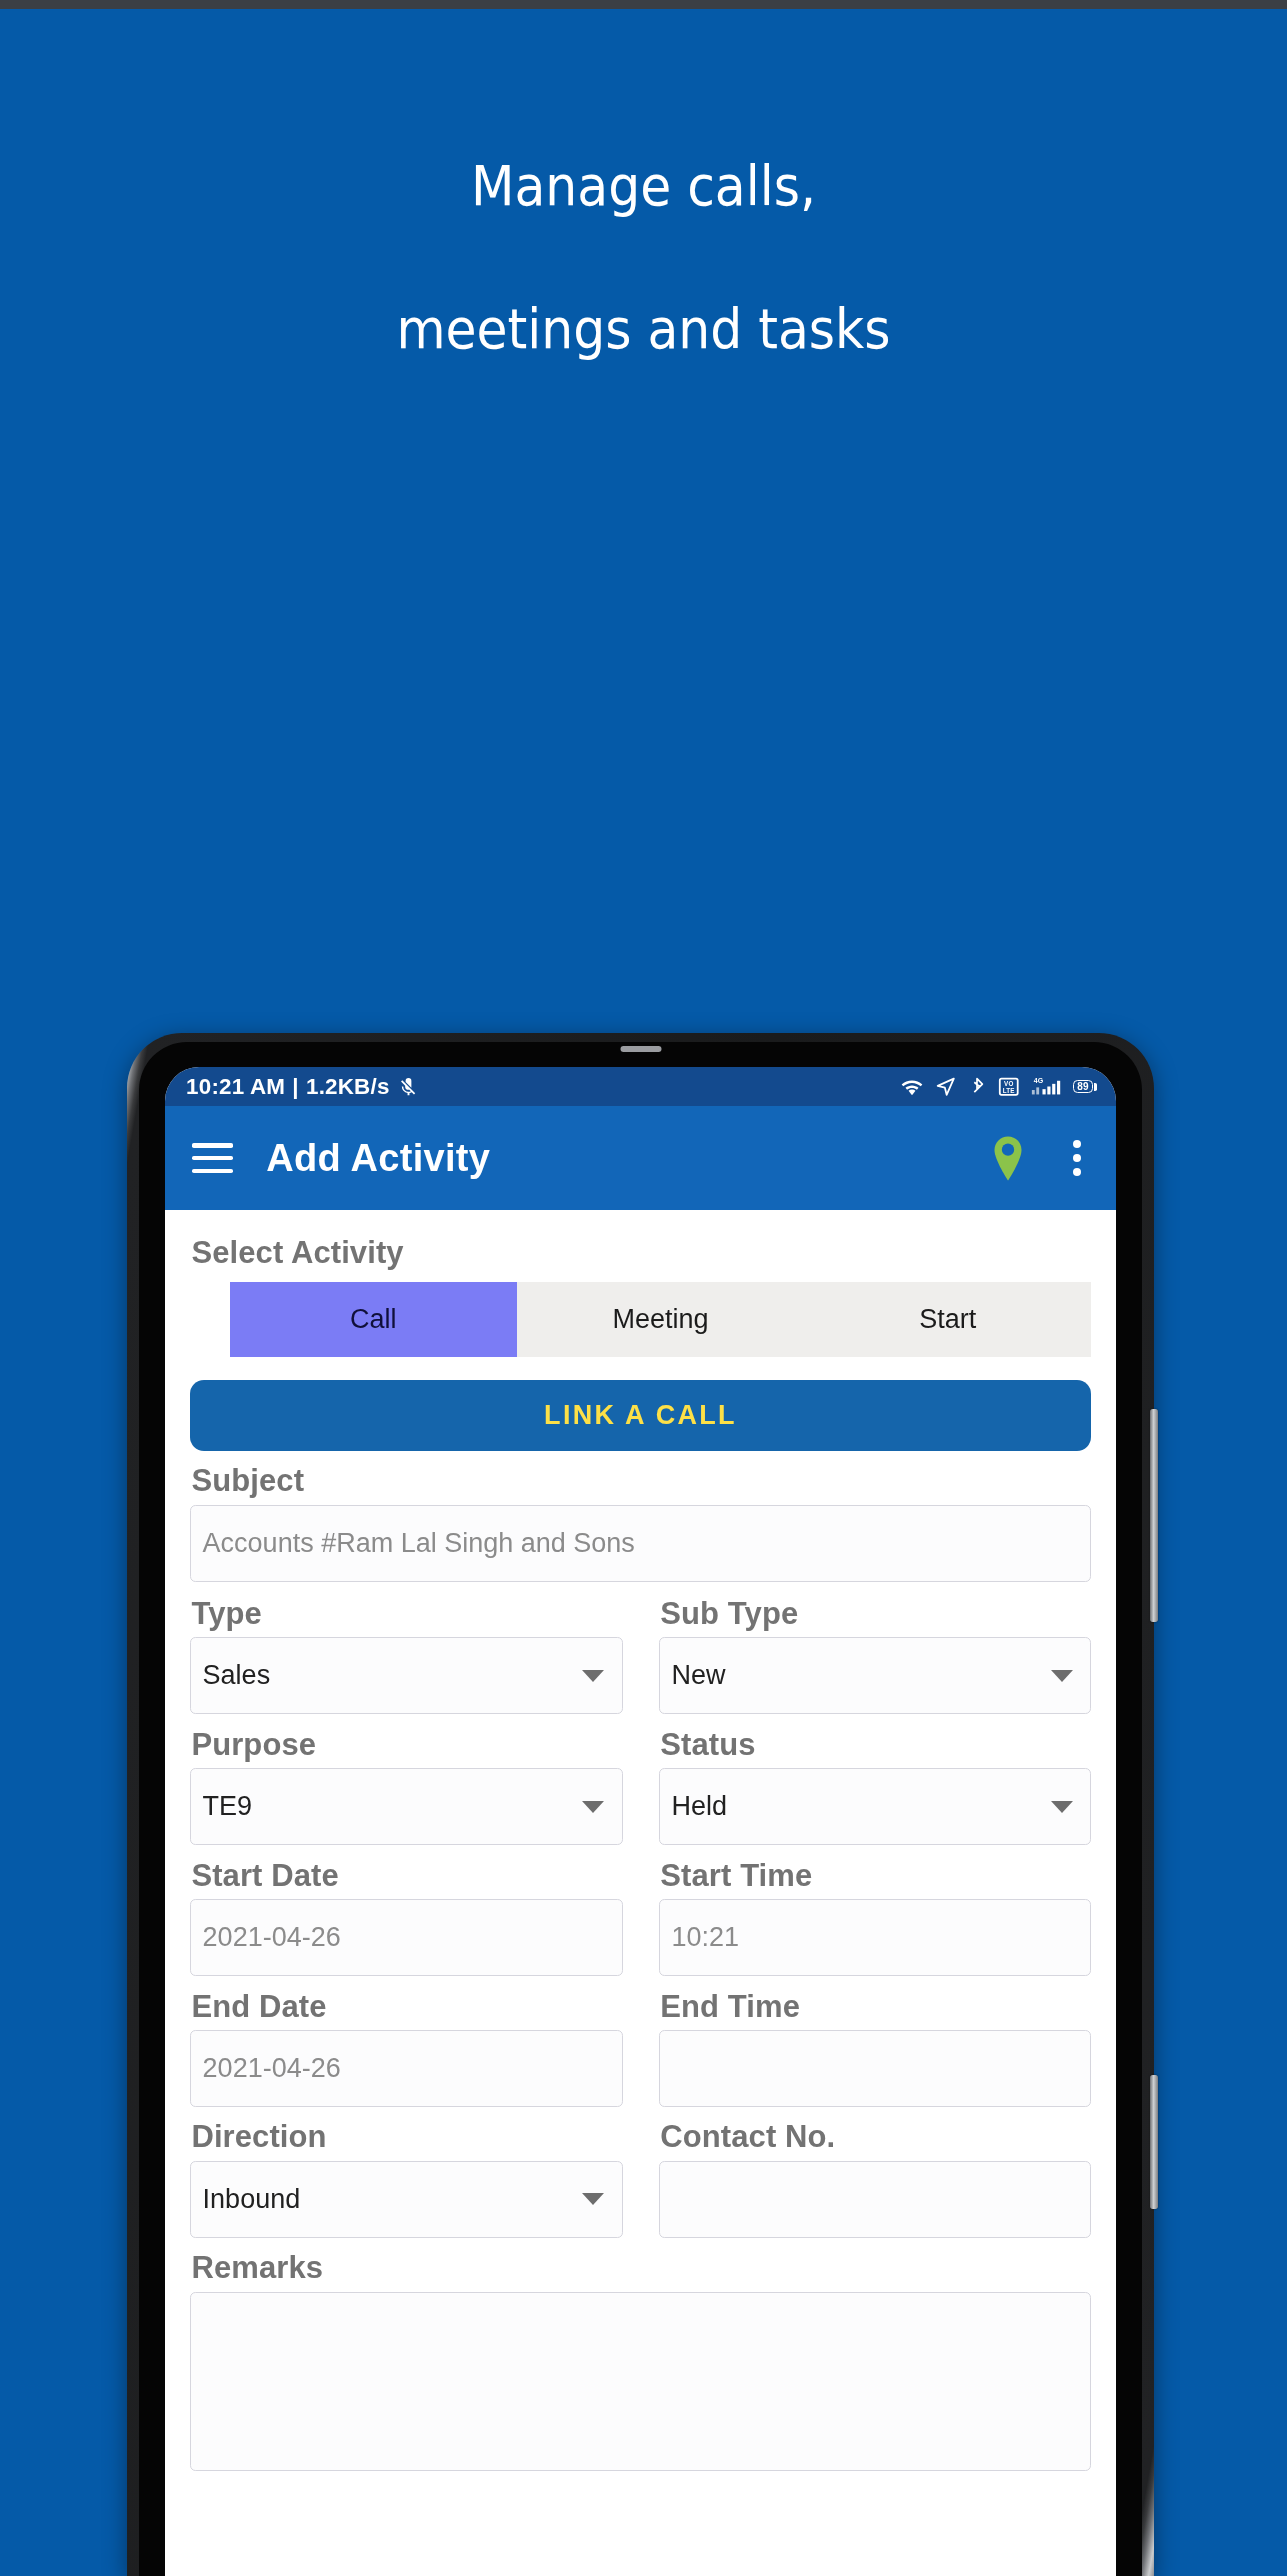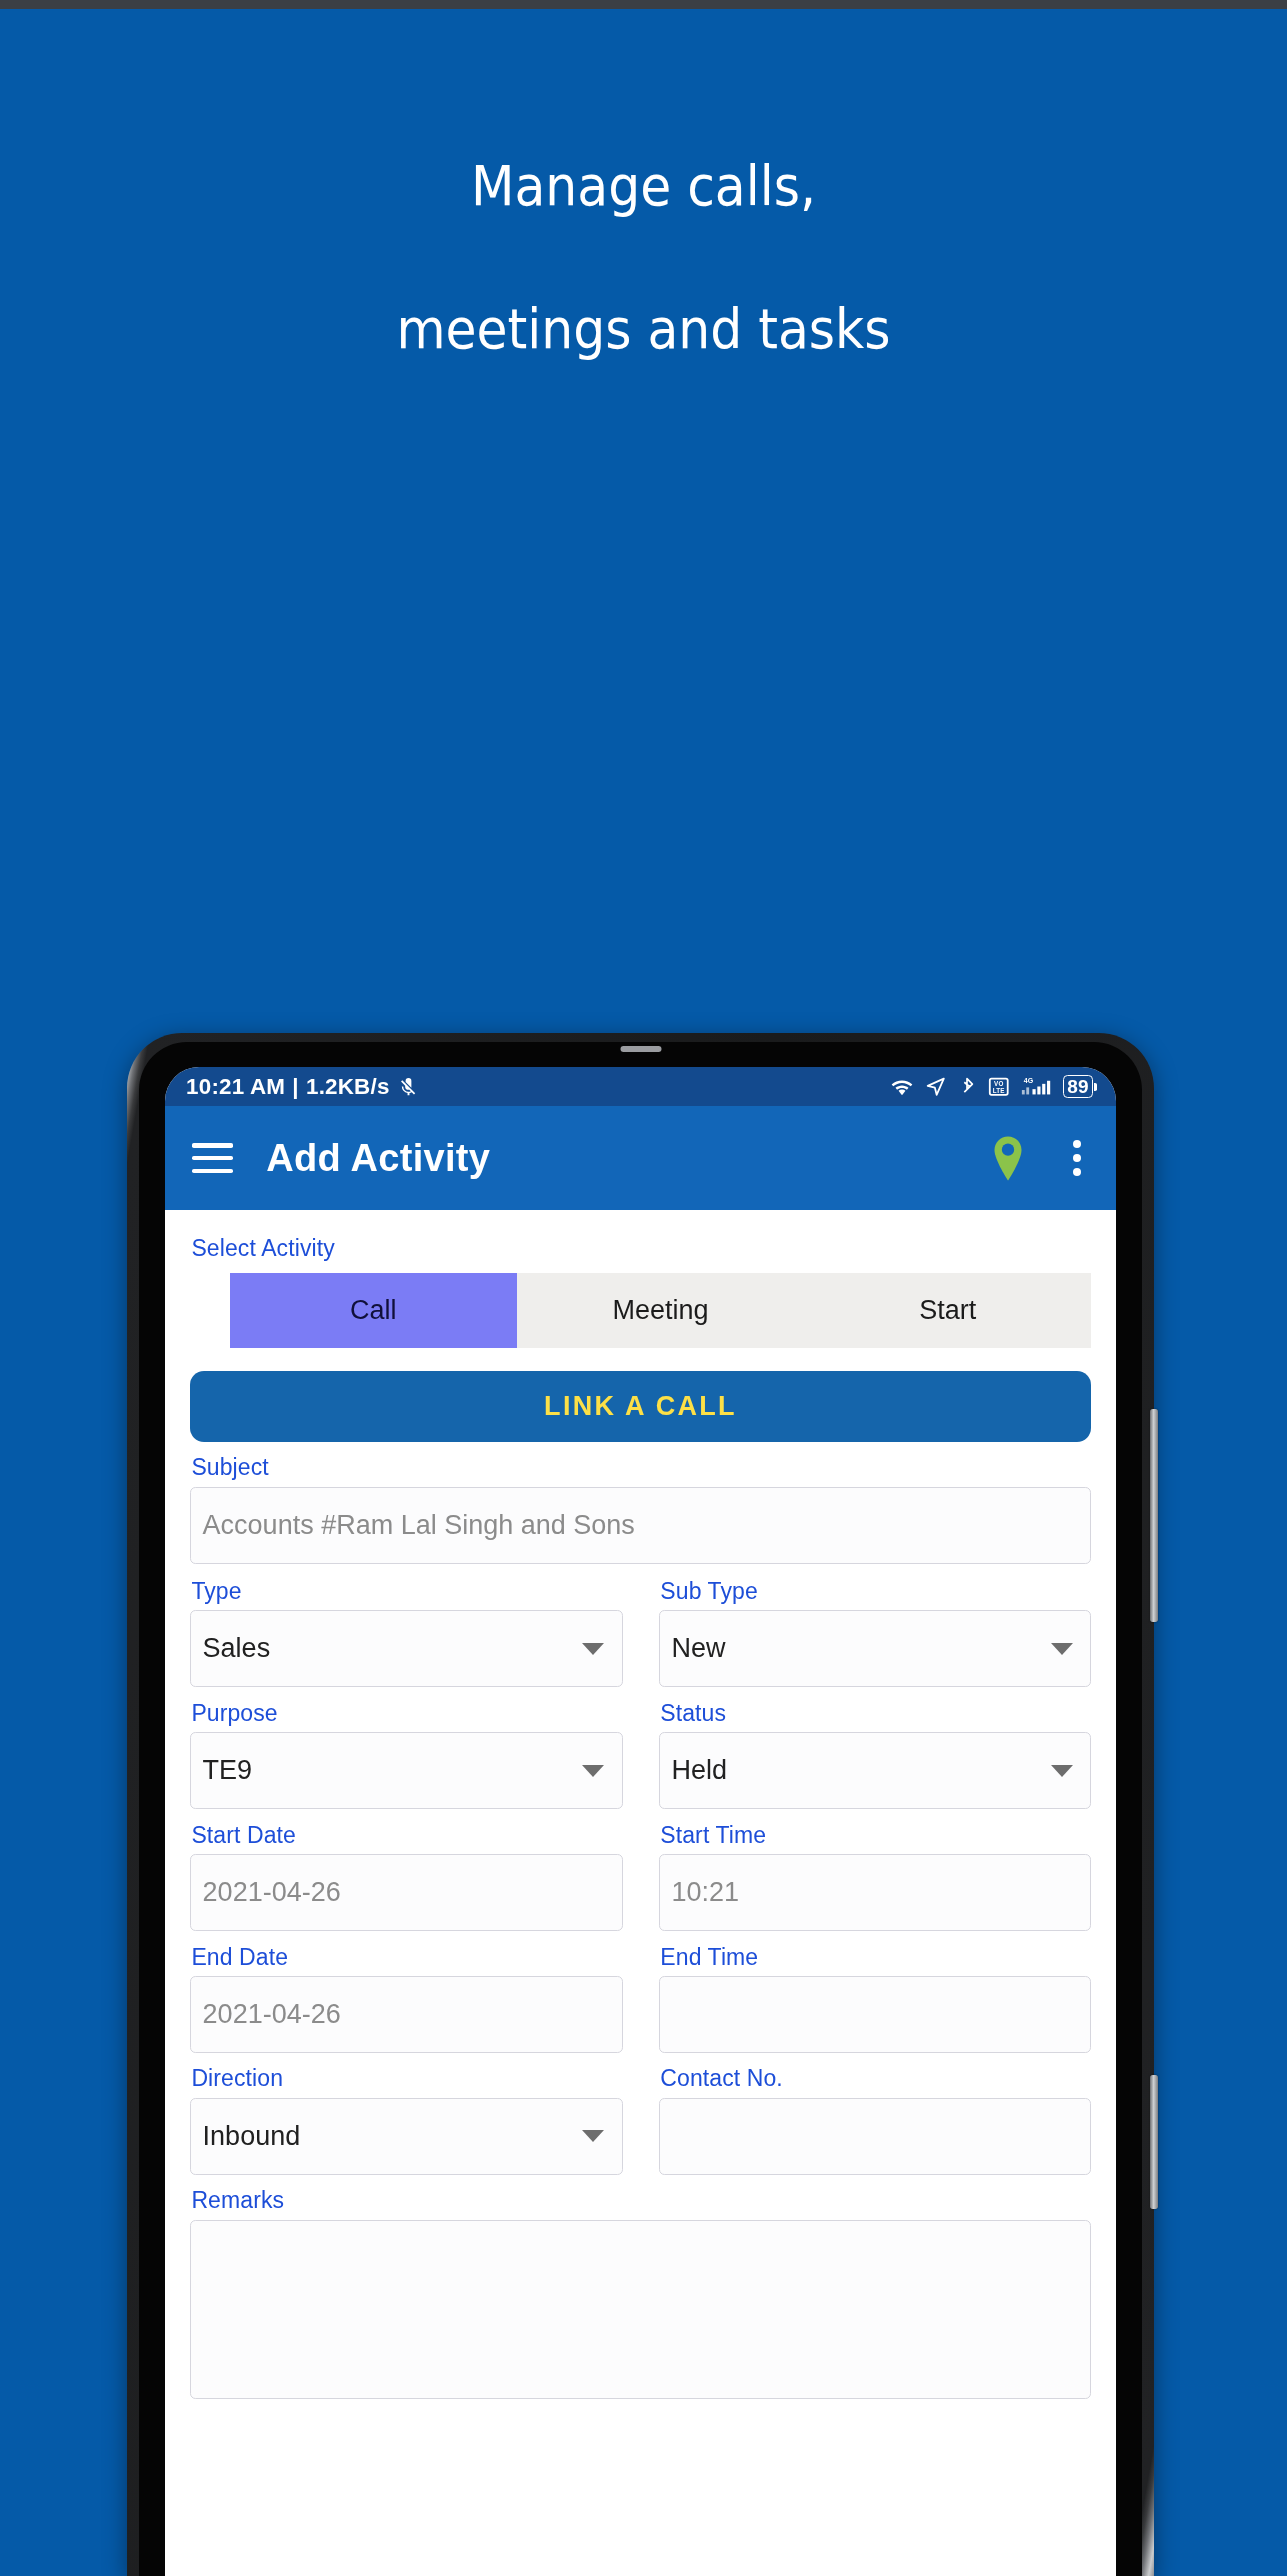--- a/index.html
+++ b/index.html
@@ -123,21 +123,21 @@
     font-size: 22.4px;
     font-weight: bold;
     letter-spacing: 0.2px;
   }
   .sb-left { display: flex; align-items: center; gap: 7.2px; }
   .sb-right { margin-left: auto; display: flex; align-items: center; gap: 11.6px; }
   .sb-ico { display: inline-flex; align-items: center; }
   .battery {
     display: inline-flex; align-items: center;
     border: 1.8px solid #fff; border-radius: 4.5px;
-    padding: 0.9px 3.6px; font-size: 19px; font-weight: bold;
+    padding: 0.9px 3.6px; font-size: 10px; font-weight: bold;
     line-height: 1; position: relative;
   }
   .battery::after {
     content: ""; position: absolute; right: -4.5px; top: 50%;
     transform: translateY(-50%);
     width: 2.7px; height: 8px; background: #fff; border-radius: 0 1.8px 1.8px 0;
   }
 
   
   .appbar {
@@ -164,24 +164,25 @@
   .dots i { width: 8px; height: 8px; border-radius: 50%; background: #fff; display: block; }
 
   
   .body {
     background: #ffffff;
     padding: 12.5px 25px 0 25px;
     height: calc(100% - 159px);
     overflow: hidden;
   }
   .label {
-    color: #1d4ed8;
-    font-size: 23px;
+    color: #737373;
+    font-size: 31px;
     margin: 12.5px 0 5.4px 1.8px;
     letter-spacing: 0.1px;
+    font-weight: bold;
   }
 
   
   .segments { display: flex; margin-top: 10.7px; padding-left: 40px; }
   .segment {
     flex: 1;
     height: 75px;
     display: flex; align-items: center; justify-content: center;
     font-size: 27px;
     color: #1b1b1b;

